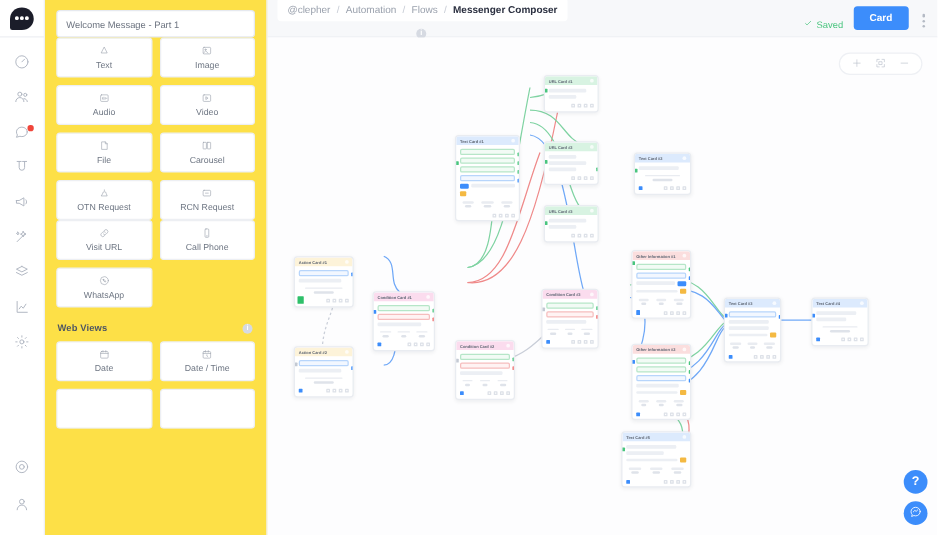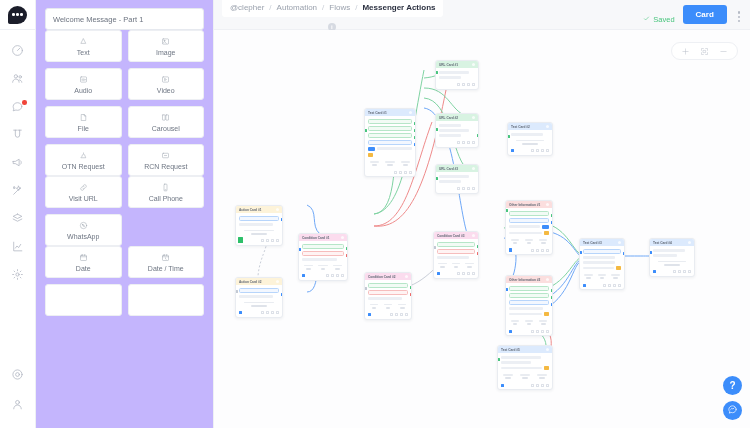--- a/index.html
+++ b/index.html
@@ -42,21 +42,21 @@
   .rail-btn svg { width: 13px; height: 13px; stroke: #aeb4c0; fill: none; stroke-width: 1.4; stroke-linecap: round; stroke-linejoin: round; }
   .rail-badge {
     position: absolute; top: 6px; right: 9px;
     width: 4.5px; height: 4.5px; border-radius: 50%; background: #f0453a;
   }
   .rail-bottom { display: flex; flex-direction: column; align-items: center; padding-bottom: 8px; gap: 2px; }
 
   
   .panel {
     width: 178px; flex: 0 0 178px; height: 428px;
-    background: #c4b5fd;
+    background: #fde047;
     border-right: 1px solid #eef0f4;
     display: flex; flex-direction: column;
     overflow: hidden;
   }
   .panel-inner { padding: 8px 9px 0 9px; overflow: hidden; }
   .flow-name {
     width: 100%; height: 22px;
     background: #fff; border: 1px solid #e6e9ef; border-radius: 3px;
     font-size: 7.5px; color: #6d7480; padding: 0 7px;
     display: flex; align-items: center;
@@ -342,20 +342,24 @@
         <div class="card">
           <span><svg viewBox="0 0 24 24">
                 <circle cx="12" cy="12" r="8.5"></circle>
                 <path d="M9.5 9.5c0 3 2 5 5 5 .6 0 1-.4 1-1l-1.3-.7-1 .8c-1-.4-1.8-1.2-2.2-2.2l.8-1L11 9.1c-.6 0-1.5.1-1.5.4z"></path>
               </svg></span>
           <span>WhatsApp</span>
         </div>
         <div></div>
       </div>
 
+      <div class="group-head">
+        <span class="group-title">Web Views</span>
+        <span class="info-dot">i</span>
+      </div>
       <div class="grid">
         <div class="card">
           <span><svg viewBox="0 0 24 24">
                 <rect x="4" y="6" width="16" height="14" rx="2"></rect>
                 <path d="M4 10h16M9 4v3M15 4v3"></path>
               </svg></span>
           <span>Date</span>
         </div>
         <div class="card">
           <span><svg viewBox="0 0 24 24">
@@ -374,21 +378,21 @@
 
     <div class="header">
       <div class="hdr-left">
         <div class="crumbs">
           <span class="crumb">@clepher</span>
           <span class="crumb-sep">/</span>
           <span class="crumb">Automation</span>
           <span class="crumb-sep">/</span>
           <span class="crumb">Flows</span>
           <span class="crumb-sep">/</span>
-          <span class="crumb active">Messenger Actions</span>
+          <span class="crumb active">Messenger Composer</span>
         </div>
         <span class="info-dot">i</span>
       </div>
       <div class="hdr-right">
         <div class="saved">
           <span><svg viewBox="0 0 24 24">
                 <path d="M5 13l4 4L19 7"></path>
               </svg></span>
           <span>Saved</span>
         </div>

